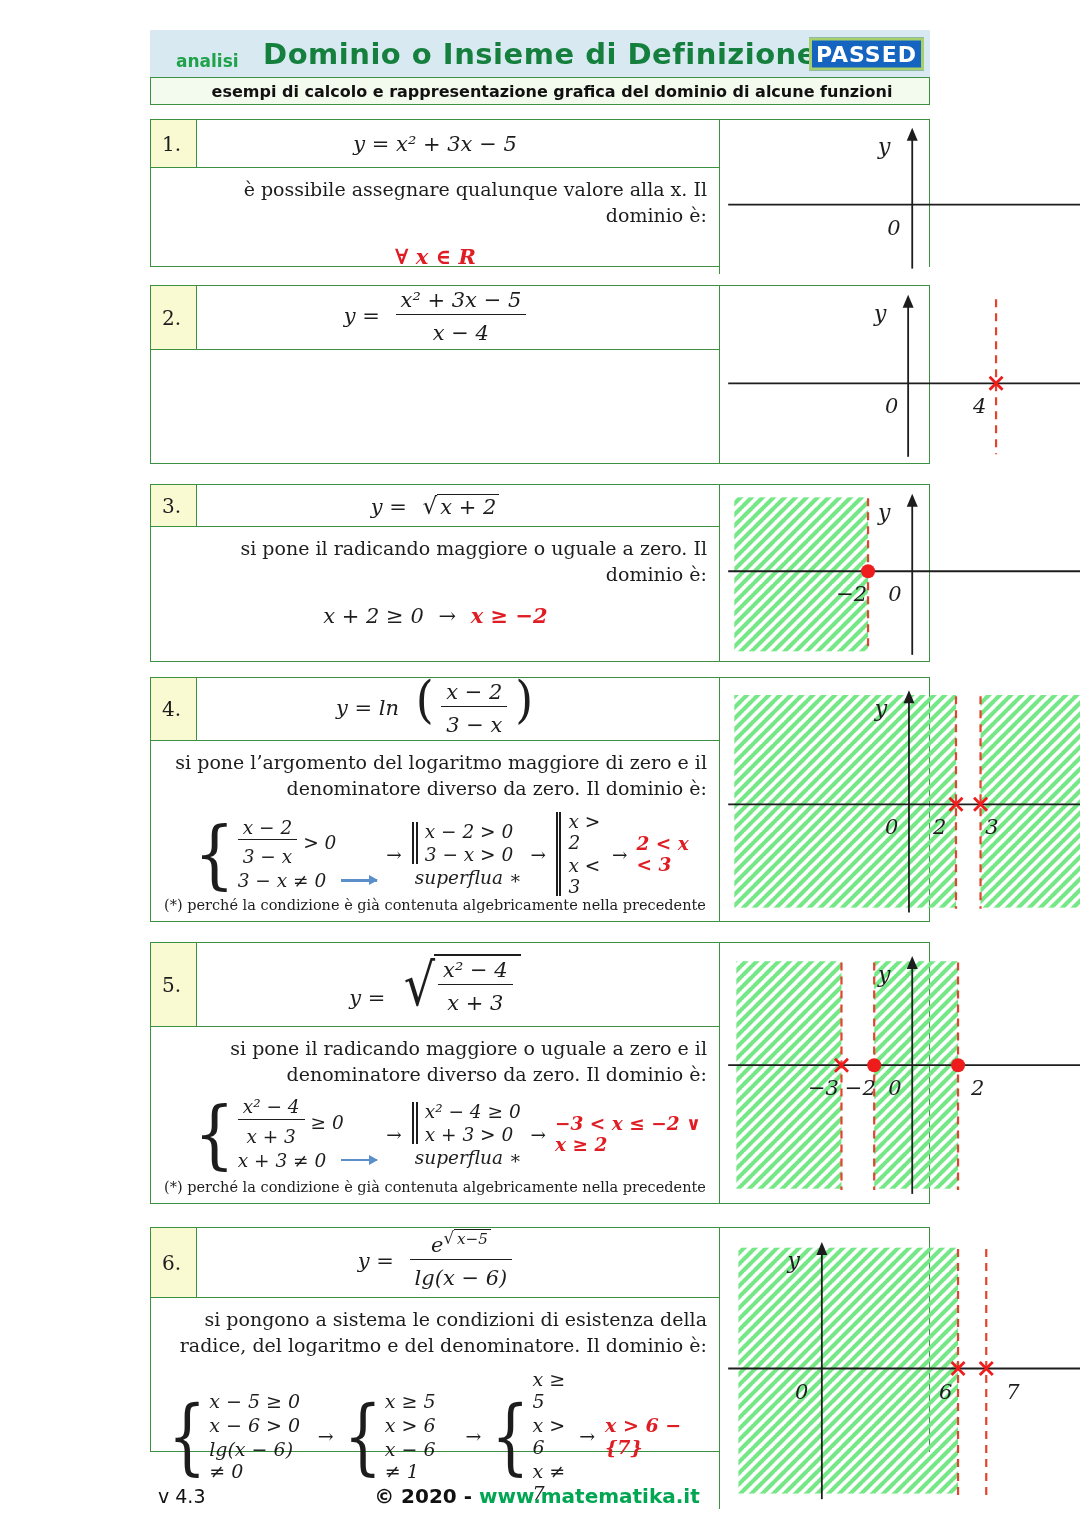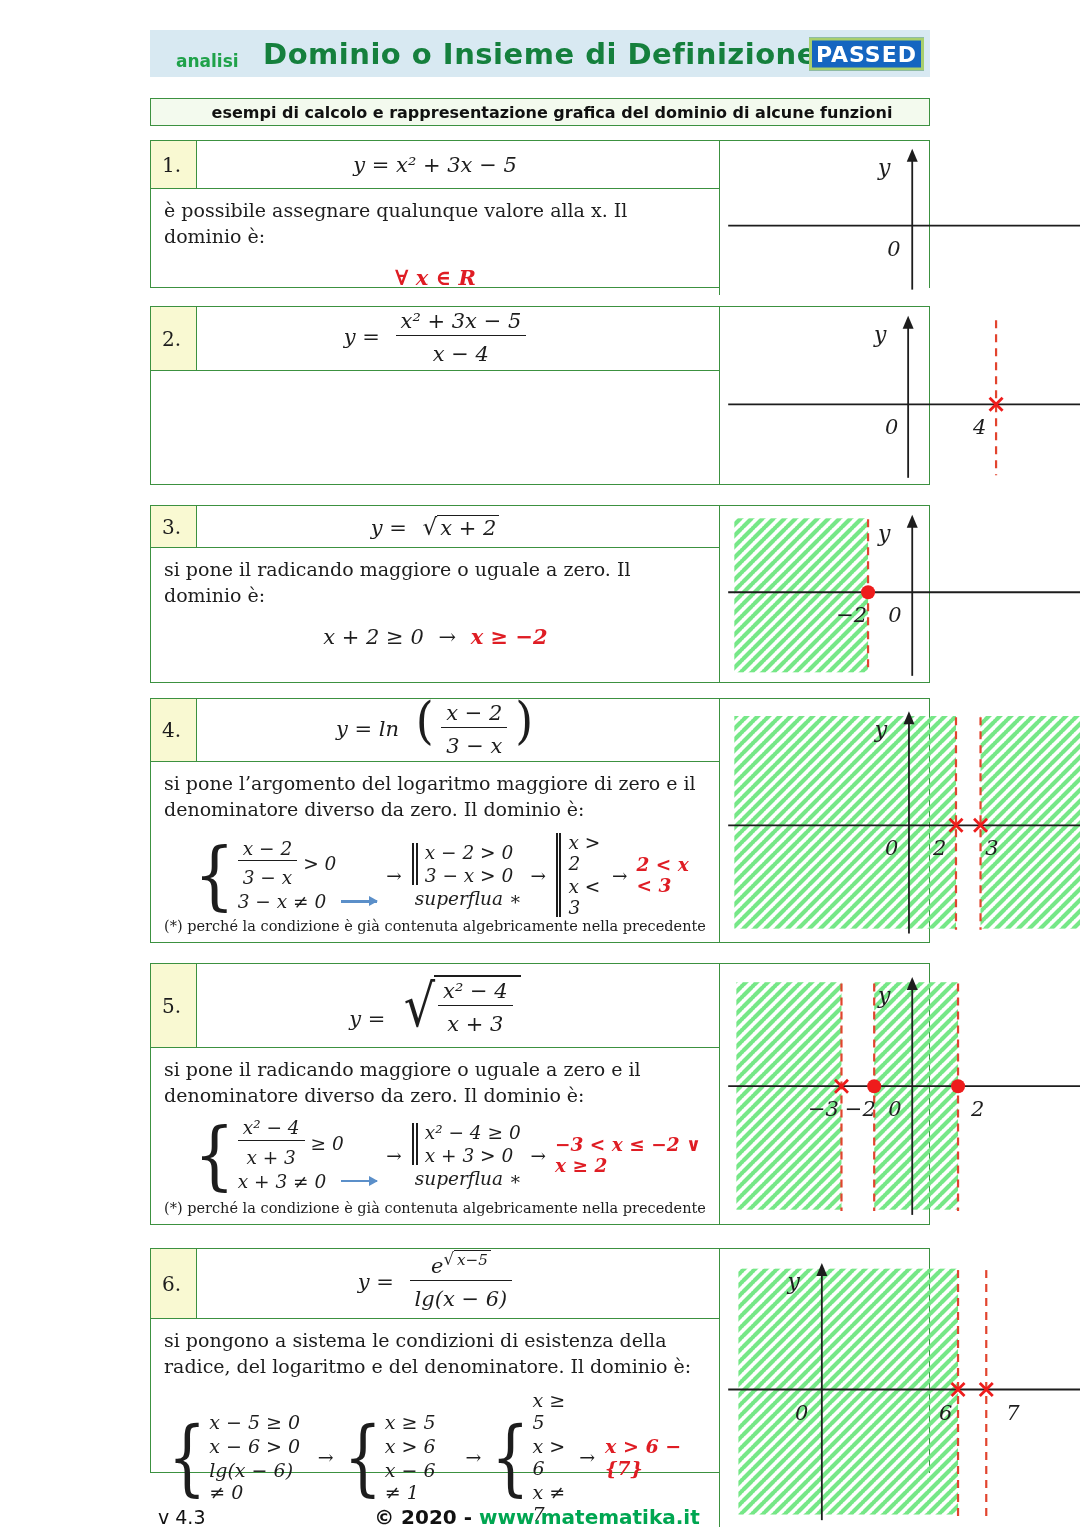--- a/index.html
+++ b/index.html
@@ -15,34 +15,34 @@
   .content{width:780px; margin:0 auto; padding-top:30px;}
 
   
   .band{position:relative; height:47px; background:#d8e9f2; display:flex; align-items:center; justify-content:center;}
   .category{position:absolute; left:26px; bottom:6px; font-family:"DejaVu Sans", sans-serif;
             font-weight:bold; font-size:17px; color:#1fa24a;}
   .title{font-family:"DejaVu Sans", sans-serif; font-weight:bold; font-size:29px; color:#15803d; letter-spacing:0.5px;}
   .badge{position:absolute; right:6px; top:50%; transform:translateY(-50%);
          background:#1565c0; color:#fff; font-family:"DejaVu Sans", sans-serif; font-weight:bold;
          font-size:22px; padding:1px 4px; border:3px solid #a8cf6e; letter-spacing:1px;}
-  .subtitle{margin-top:21px; height:28px; border:1.5px solid var(--green); background:#f3faee;
+  .subtitle{margin-top:0; height:28px; border:1.5px solid var(--green); background:#f3faee;
             display:flex; align-items:center; justify-content:center;
             font-family:"DejaVu Sans", sans-serif; font-weight:bold; font-size:16px; color:#111;padding-left:24px;}
 
   
   .example{border:1.6px solid var(--green); display:grid; grid-template-columns:569px 1fr; background:#fff;}
   .ex-left{display:flex; flex-direction:column; border-right:1.6px solid var(--green); min-width:0;}
   .formula-row{position:relative; border-bottom:1.6px solid var(--green);
                display:flex; align-items:center; justify-content:center; flex:0 0 auto;}
   .numcell{position:absolute; left:0; top:0; bottom:0; width:46px; background:var(--yellow);
            border-right:1.6px solid var(--green); display:flex; align-items:center; padding-left:11px;
            font-size:20px; font-style:normal;}
   .ex-body{flex:1; display:flex; flex-direction:column; padding:9px 12px 5px 13px; min-height:0;}
-  .explanation{font-size:19px; line-height:1.35;}
+  .explanation{font-size:19px; line-height:1.35;text-align:right;}
   .math{font-family:"DejaVu Serif", serif; font-style:italic;}
   .formula{font-size:21px;}
   .lhs{margin-right:9px;}
   .red{color:var(--red); font-weight:bold;}
   .arrow{font-style:normal;}
   .cond-center{text-align:center; margin-top:16px; font-size:21px;}
   .cond-center .arrow{margin:0 8px;}
 
   .frac{display:inline-block; vertical-align:middle; text-align:center; line-height:1.12;}
   .frac .num{display:block; padding:0 5px 1px;}

